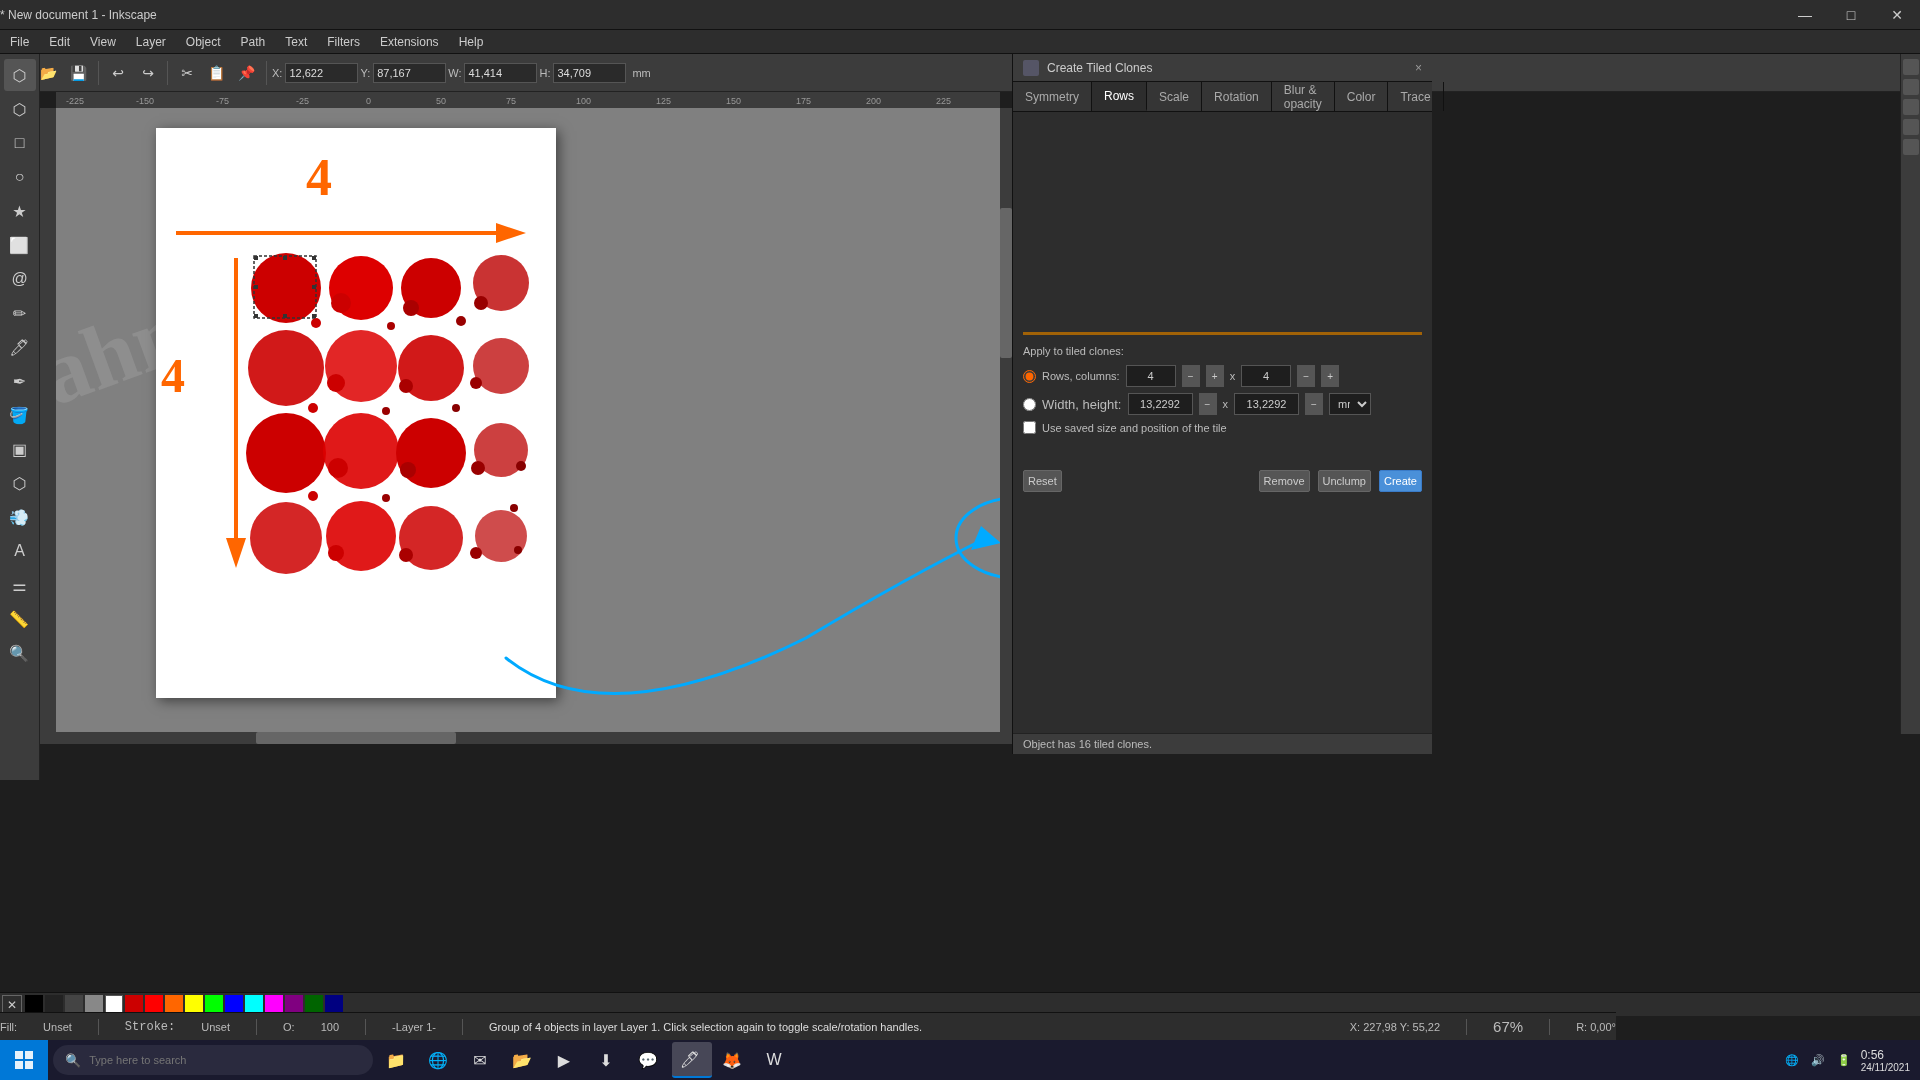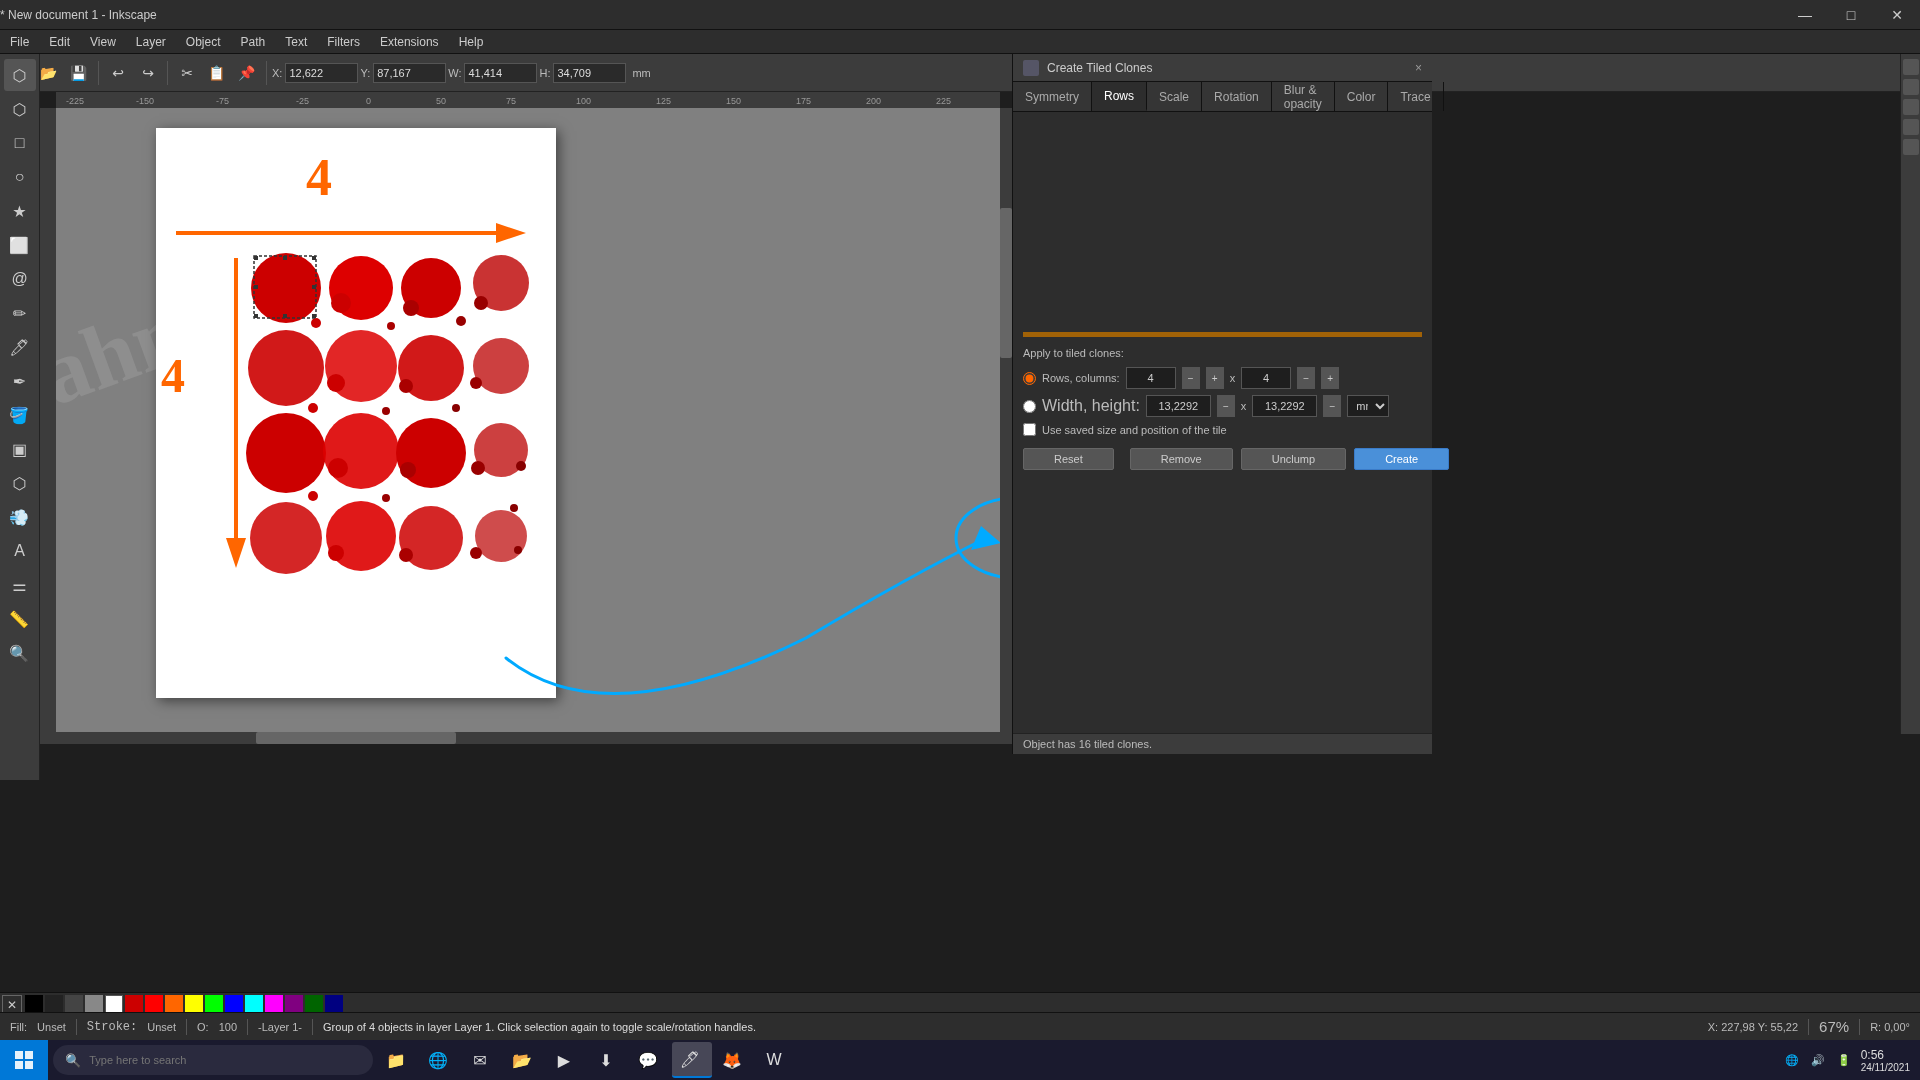--- a/index.html
+++ b/index.html
@@ -78,45 +78,45 @@
     .panel-select {
       flex: 1; height: 22px; background: #1e1e1e; border: 1px solid #555; color: #ccc;
       font-size: 11px; padding: 0 4px;
     }
     .panel-input {
       width: 60px; height: 22px; background: #1e1e1e; border: 1px solid #555; color: #ccc;
       font-size: 11px; padding: 0 4px; text-align: center;
     }
     .spin-btn { width: 18px; height: 22px; background: #555; border: none; color: #ccc; cursor: pointer; font-size: 10px; }
     
-    .panel-section { border-top: 5px solid #a16207; padding-top: 10px; margin-top: 10px; }
+    .panel-section { border-top: 3px solid #a16207; padding-top: 10px; margin-top: 10px; }
     
     .radio-row { display: flex; align-items: center; gap: 6px; margin-bottom: 6px; }
     .radio-row input[type=radio] { accent-color: #ff6600; }
     
     .checkbox-row { display: flex; align-items: center; gap: 6px; margin-bottom: 6px; }
     .checkbox-row input[type=checkbox] { accent-color: #ff6600; }
 
     .btn-row { display: flex; gap: 8px; margin-top: 12px; }
     .action-btn {
-      padding: 4px 30px; background: #555; border: 1px solid #666; color: #ccc;
-      font-size: 11px; cursor: pointer; border-radius: 2px;
+      padding: 4px 4px; background: #555; border: 1px solid #666; color: #ccc;
+      font-size: 11px; cursor: pointer; border-radius: 2px; margin-top: 24px;
     }
     .action-btn.primary { background: #4a90d9; border-color: #3a7bc8; color: white; }
 
     .status-bar-panel {
       position: absolute; bottom: 0; left: 0; width: 100%; padding: 4px 10px;
       background: #3c3c3c; border-top: 1px solid #222; font-size: 11px; color: #bbb;
     }
 
     
     #statusbar {
-      position: absolute; bottom: 0; left: 0; width: 1920px; height: 28px;
+      position: absolute; bottom: 0; left: 0; width: 1616px; height: 28px;
       background: #2d2d2d; border-top: 1px solid #111; display: flex; align-items: center;
-      padding: 0 10px; gap: 10px;
+      padding: 0 0; gap: 26px;
     }
     .status-sep { width: 1px; height: 16px; background: #555; }
 
     
     #taskbar {
       position: absolute; bottom: 0; left: 0; width: 1920px; height: 40px;
       background: #1a1a2e; display: flex; align-items: center;
     }
     #taskbar-start {
       width: 48px; height: 40px; background: #0078d7; display: flex; align-items: center; justify-content: center; cursor: pointer;
@@ -400,21 +400,21 @@
         <button class="spin-btn">−</button>
         <button class="spin-btn">+</button>
         <span style="color:#bbb;font-size:11px;">x</span>
         <input type="text" class="panel-input" value="4" style="width: 50px;">
         <button class="spin-btn">−</button>
         <button class="spin-btn">+</button>
       </div>
 
       <div class="radio-row">
         <input type="radio" name="tile-type" style="">
-        <span style="font-size:16px;color:#bbb;text-align:center;">Width, height:</span>
+        <span style="font-size:13px;color:#bbb;text-align:center;">Width, height:</span>
         <input type="text" class="panel-input" value="13,2292" style="width: 65px;">
         <button class="spin-btn">−</button>
         <span style="color:#bbb;font-size:11px;">x</span>
         <input type="text" class="panel-input" value="13,2292" style="width: 65px;">
         <button class="spin-btn">−</button>
         <select class="panel-select" style="width:42px;flex:0 0 42px;">
           <option>mm</option>
           <option>px</option>
         </select>
       </div>

